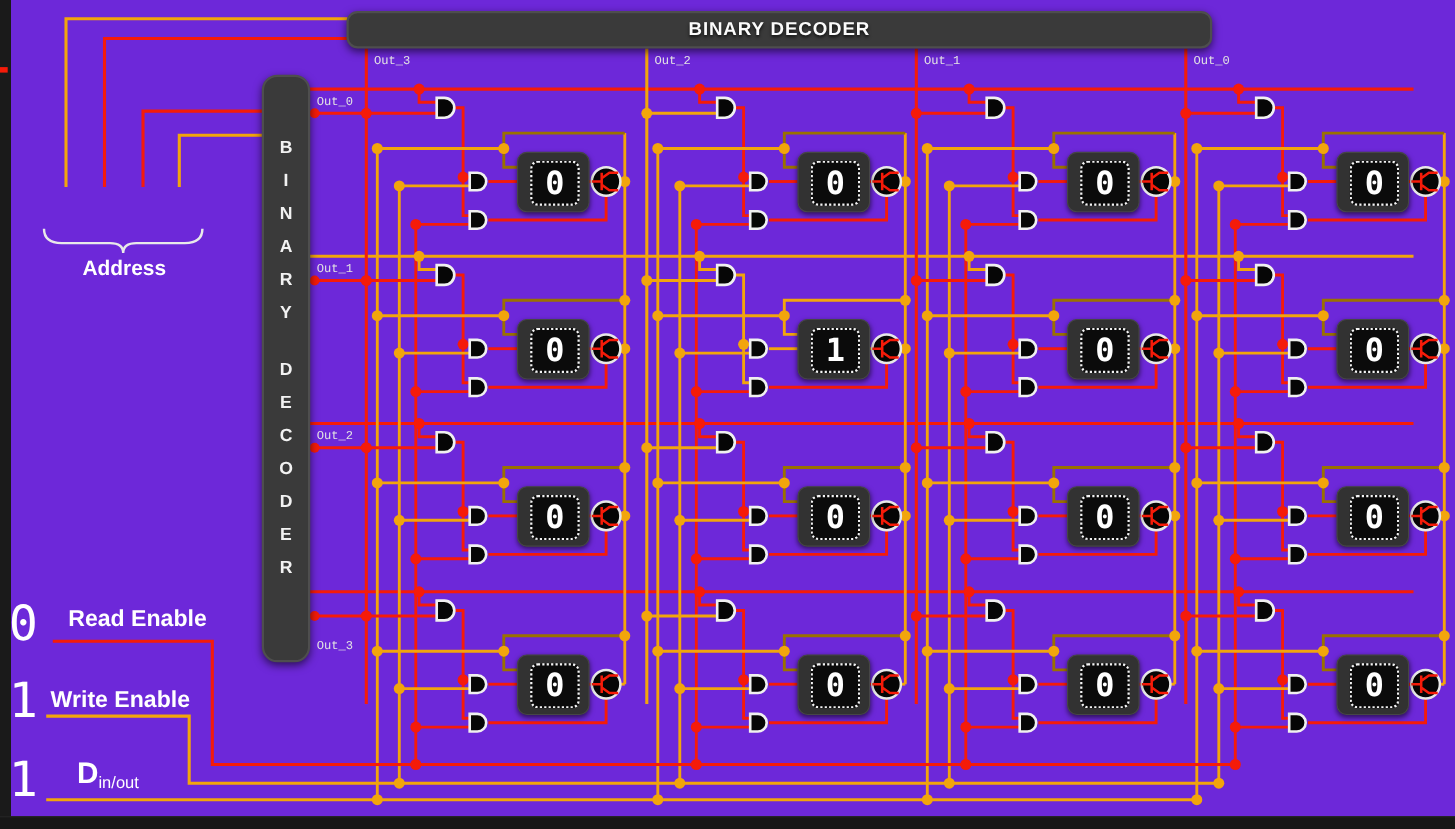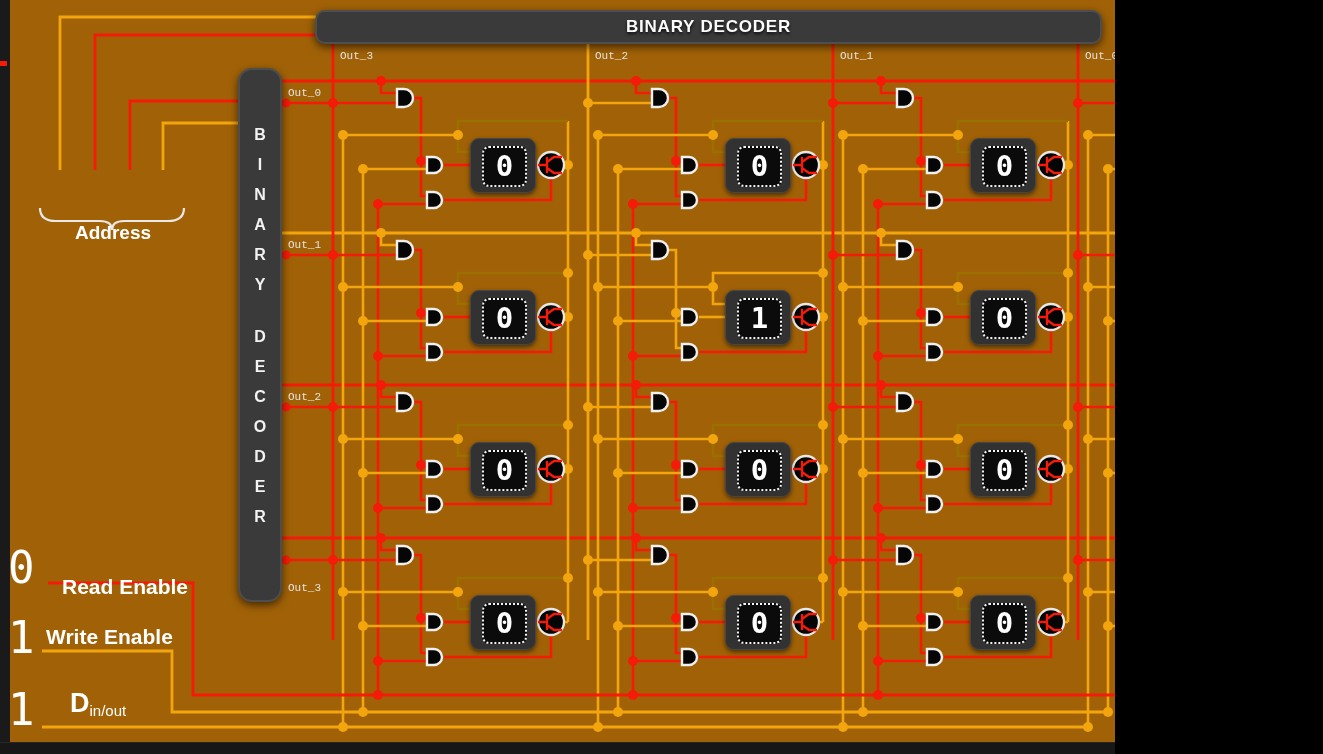--- a/index.html
+++ b/index.html
@@ -1,16 +1,16 @@
 <!DOCTYPE html>
 <html><head>
 <meta charset="utf-8">
 <style>
   html,body{margin:0;padding:0;background:#000;}
-  .stage{position:relative;width:1115px;height:754px;background:#a16207;overflow:hidden;
+  .stage{position:relative;width:1323px;height:754px;background:#6d28d9;overflow:hidden;
          font-family:"Liberation Sans",sans-serif;}
   #cir{position:absolute;left:0;top:0;}
 
   .strip-left{position:absolute;left:0;top:0;width:10px;height:754px;background:#1a1a1a;}
   .strip-bottom{position:absolute;left:0;top:742px;width:1323px;height:12px;background:#171717;border-top:1px solid #262626;}
   .notch{position:absolute;left:0;top:61px;width:7px;height:5px;}
 
   .panel{position:absolute;background:#3a3a3a;border:2px solid #4e4e4e;box-sizing:border-box;
          box-shadow:0 3px 8px rgba(0,0,0,.6);}
   #panelTop{left:315px;top:10px;width:787px;height:34px;border-radius:10px;display:flex;
@@ -25,21 +25,21 @@
   .smlab{position:absolute;font-family:Liberation Mono, monospace;font-size:11px;color:#e3e3e3;white-space:pre;}
 
   .disp{position:absolute;width:66px;height:55px;background:#323232;border:1px solid #464646;
         border-radius:9px;box-sizing:border-box;box-shadow:0 2px 5px rgba(0,0,0,.55);}
   .disp-in{position:absolute;left:11px;top:7px;width:41px;height:37px;border:2px dotted #f4f4f4;
            border-radius:7px;background:#0b0b0b;display:flex;align-items:center;justify-content:center;}
   .disp-in span{font-family:"DejaVu Sans Mono",monospace;font-weight:bold;font-size:29px;color:#fff;line-height:1;}
 
   .addr-digits{position:absolute;left:50px;top:168px;font-family:"DejaVu Sans Mono",monospace;
                font-size:46px;line-height:1;color:#fff;}
-  .addr-label{position:absolute;left:40px;top:222px;width:146px;text-align:center;font-weight:bold;
+  .addr-label{position:absolute;left:40px;top:234px;width:146px;text-align:center;font-weight:bold;
               font-size:19px;color:#fff;}
 
   .ctl-digit{position:absolute;font-family:"DejaVu Sans Mono",monospace;font-size:44px;line-height:1;color:#fff;}
   .ctl-label{position:absolute;font-weight:bold;font-size:21px;color:#fff;white-space:nowrap;}
   .dmain{font-size:27px;font-weight:bold;}
   .dsub{font-size:15px;font-weight:normal;vertical-align:-4px;}
 </style>
 </head>
 <body>
 
@@ -636,21 +636,21 @@
       <div class="disp" style="left: 1215px; top: 595px;">
         <div class="disp-in">
           <span>0</span>
         </div>
       </div>
     </div>
 
   <div class="addr-label">Address</div>
 
   <div class="ctl-digit" style="left:8px;top:546px;">0</div>
-  <div class="ctl-label" style="left:62px;top:575px;">Read Enable</div>
+  <div class="ctl-label" style="left:62px;top:551px;">Read Enable</div>
 
   <div class="ctl-digit" style="left:8px;top:616px;">1</div>
   <div class="ctl-label" style="left:46px;top:625px;">Write Enable</div>
 
   <div class="ctl-digit" style="left:8px;top:688px;">1</div>
   <div class="ctl-label" style="left:70px;top:688px;">
     <span class="dmain">D</span><span class="dsub">in/out</span>
   </div>
 
 </div>

